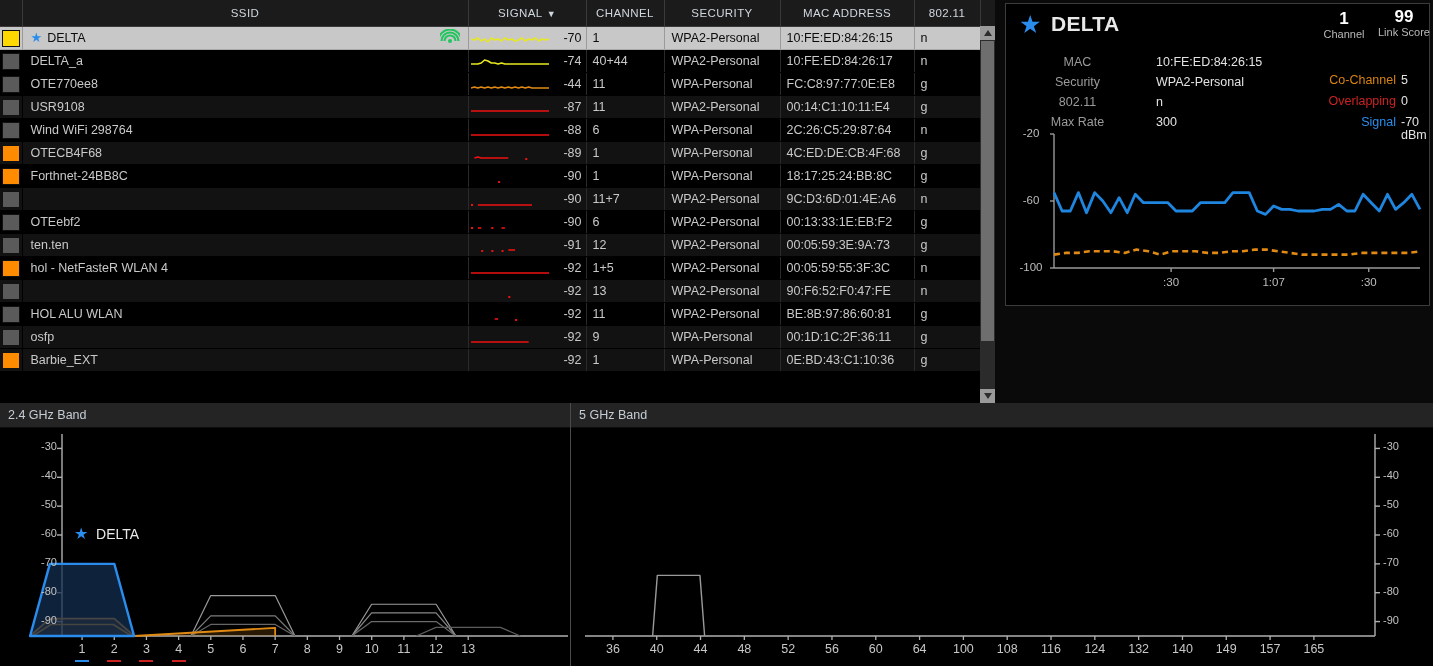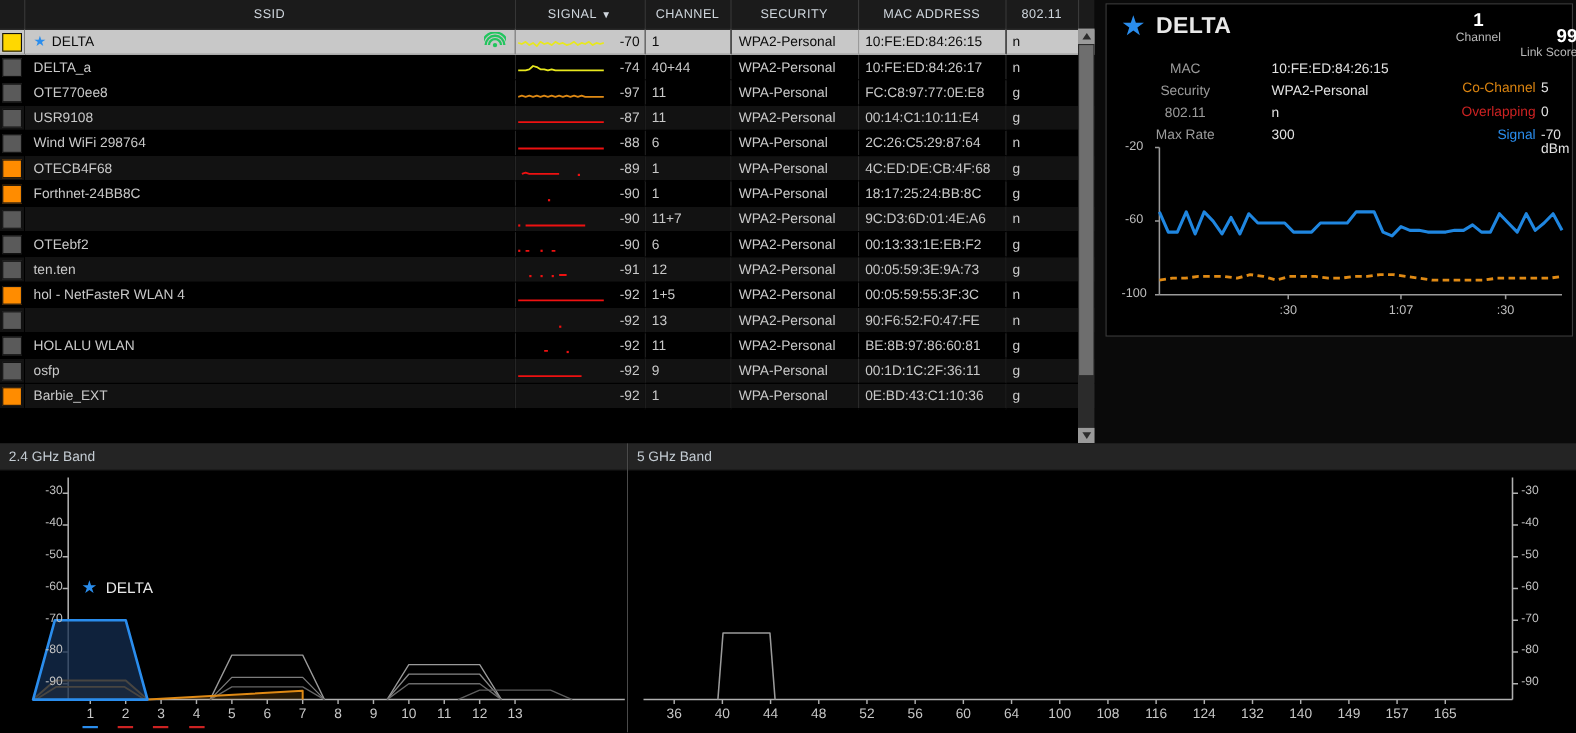--- a/index.html
+++ b/index.html
@@ -69,21 +69,21 @@
     position:absolute; left:1005px; top:3px; width:425px; height:303px;
     background:#000; border:1px solid #3c3c3c;
   }
   #d-head{ position:relative; height:42px; }
   #d-star{ position:absolute; left:13px; top:8px; color:#2a8ded; font-size:25px; line-height:1;}
   #d-title{ position:absolute; left:45px; top:8px; font-size:21px; font-weight:bold; color:#e8e8e8; letter-spacing:.3px;}
   .dk{ position:absolute; text-align:center; }
   .dk .num{ font-size:17px; font-weight:bold; color:#fff; line-height:1.05;}
   .dk .lbl{ font-size:11px; color:#b9b9b9; }
   #d-chan{ left:310px; top:6px; width:56px;}
-  #d-score{ left:368px; top:20px; width:60px;text-align:right;}
+  #d-score{ left:368px; top:4px; width:60px;}
 
   .drow{ position:absolute; font-size:12.5px; line-height:1; }
   .dlbl{ color:#9b9b9b; }
   .dval{ color:#e2e2e2; }
   .dleft{ left:4px; width:135px; text-align:center;}
   .dleftv{ left:150px; text-align:left;}
   .dright{ left:230px; width:160px; text-align:right;}
   .drightv{ left:395px; text-align:left;}
 
   #d-chart{ position:absolute; left:8px; top:118px; width:410px; height:180px;}
@@ -187,21 +187,21 @@
               <td class="swatch">
                 <div class="sw" style="background: rgb(90, 90, 90);"></div>
               </td>
               <td class="ssid">
                 <div class="ssid-inner">
                   <span>OTE770ee8</span>
                 </div>
               </td>
               <td class="signal"><div class="spark"><svg width="78" height="18">
                     <path d="M0.0 13 L3.4 12 L6.8 13 L10.2 12 L13.6 13 L17.0 12 L20.3 13 L23.7 12 L27.1 13 L30.5 12 L33.9 13 L37.3 12 L40.7 13 L44.1 12 L47.5 13 L50.9 12 L54.3 13 L57.7 12 L61.0 13 L64.4 13 L67.8 13 L71.2 13 L74.6 13 L78.0 13" stroke="#e08a14" stroke-width="1.6" fill="none" stroke-linejoin="round"></path>
-                  </svg></div><span class="sigval">-97</span></td>
+                  </svg></div><span class="sigval">-44</span></td>
               <td class="chan">11</td>
               <td class="sec">WPA-Personal</td>
               <td class="mac">FC:C8:97:77:0E:E8</td>
               <td class="phy">g</td>
               <td style="border-right: none;"></td>
             </tr>
             <tr class="odd">
               <td class="swatch">
                 <div class="sw" style="background: rgb(90, 90, 90);"></div>
               </td>

